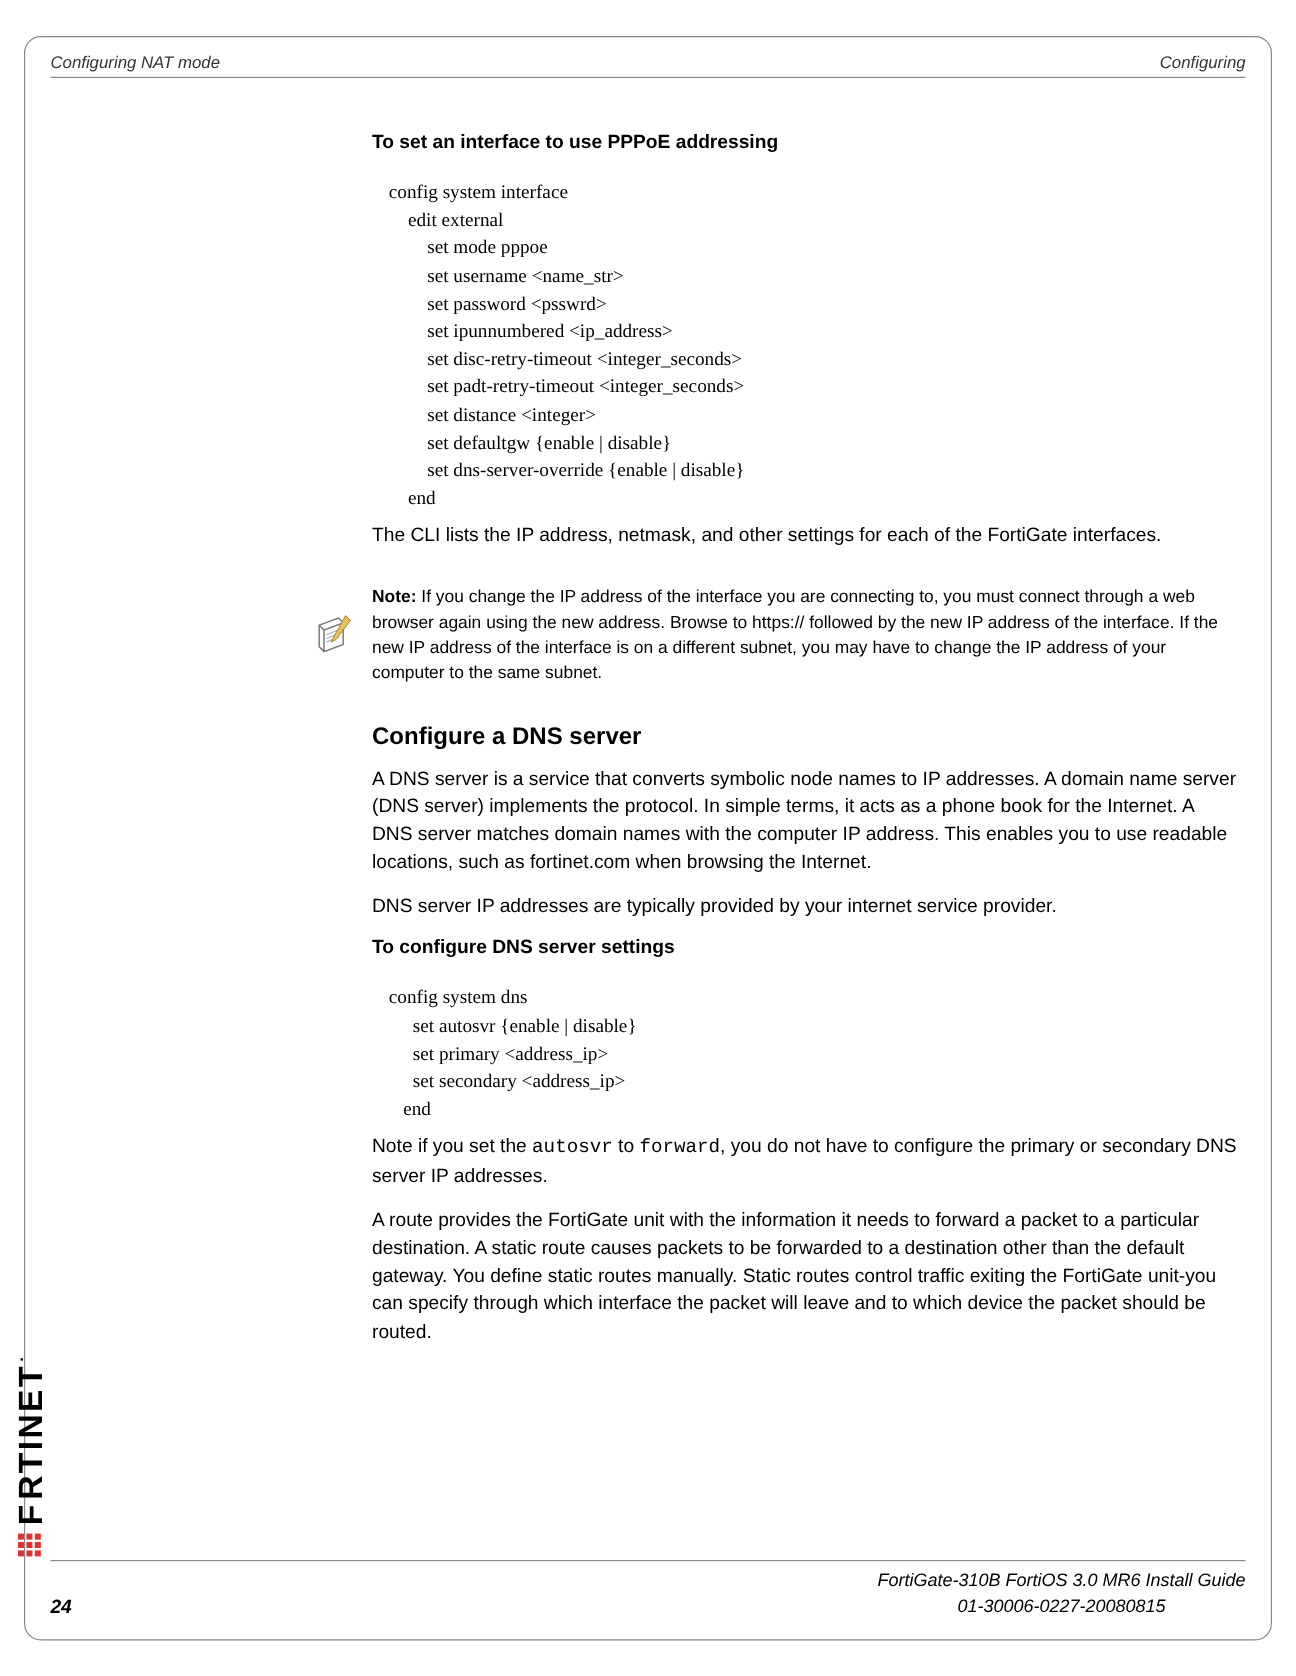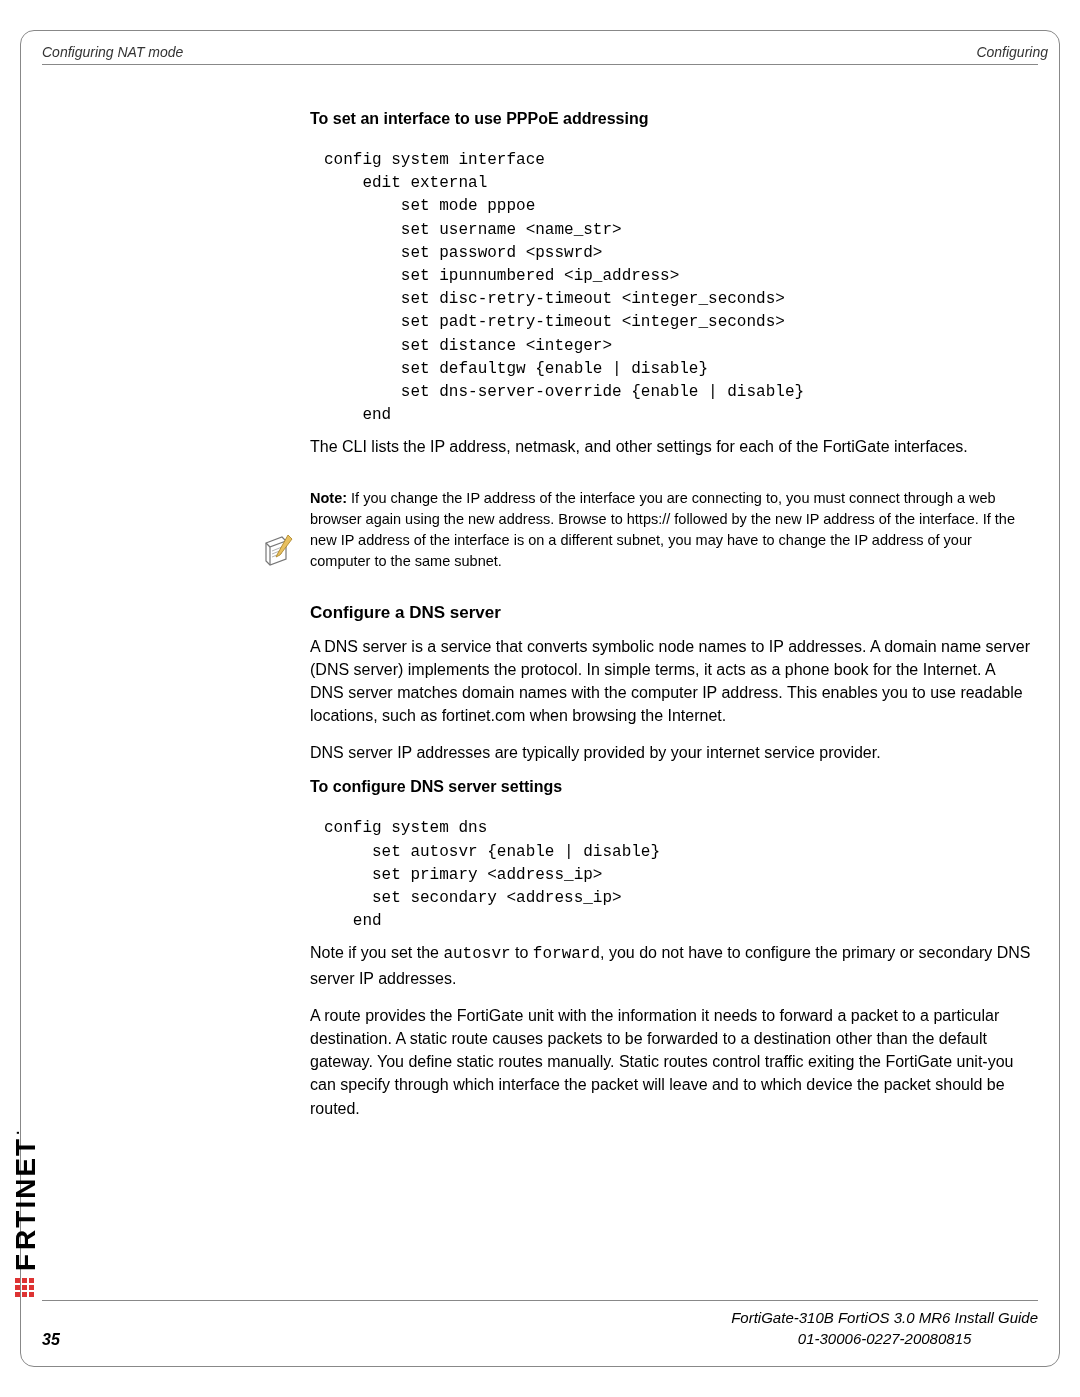--- a/index.html
+++ b/index.html
@@ -17,21 +17,21 @@
     left: 20px;
     right: 20px;
     bottom: 30px;
     border: 1px solid #888;
     border-radius: 14px;
   }
   .header {
     position: absolute;
     top: 44px;
     left: 42px;
-    right: 32px;
+    right: 42px;
     display: flex;
     justify-content: space-between;
     font-style: italic;
     font-size: 14px;
     color: #333;
   }
   .header-line {
     position: absolute;
     top: 64px;
     left: 42px;
@@ -43,49 +43,49 @@
     top: 110px;
     left: 310px;
     right: 48px;
   }
   .section-title-bold {
     font-weight: bold;
     font-size: 16px;
     margin-bottom: 6px;
   }
   .code-block {
-    font-family: Liberation Mono, monospace;
+    font-family: Liberation Serif, serif;
     font-size: 16px;
     white-space: pre;
     line-height: 1.45;
     margin: 21px 0 8px 14px;
   }
   .body-text {
     font-size: 16px;
     line-height: 1.45;
     margin-bottom: 14px;
   }
   .note-block {
     display: flex;
-    align-items: flex-end;
+    align-items: center;
     margin: 30px 0 30px -50px;
   }
   .note-icon {
     flex: 0 0 40px;
     margin-right: 10px;
     margin-top: 2px;
   }
   .note-text {
     font-size: 14.5px;
     line-height: 1.45;
   }
   .note-bold { font-weight: bold; }
   .h2 {
     font-weight: bold;
-    font-size: 17px;
+    font-size: 20px;
     margin: 20px 0 12px 0;
   }
   .inline-mono {
     font-family: "Courier New", Courier, monospace;
   }
   .logo-vertical {
     position: absolute;
     left: 42px;
     bottom: 100px;
     font-family: Arial, sans-serif;
@@ -202,19 +202,19 @@
   <span class="logo-dots">
     <span style="left:0;top:0"></span><span style="left:7px;top:0"></span><span style="left:14px;top:0"></span>
     <span style="left:0;top:7px"></span><span style="left:7px;top:7px"></span><span style="left:14px;top:7px"></span>
     <span style="left:0;top:14px"></span><span style="left:7px;top:14px"></span><span style="left:14px;top:14px"></span>
   </span>F<span style="display:inline-block;width:2px"></span><span>RTINET</span><span style="font-size:14px;vertical-align:16px;margin-left:2px">.</span>
 </div>
 
 <div class="footer">
   <div class="footer-line"></div>
   <div class="footer-row">
-    <div class="page-num">35</div>
+    <div class="page-num">24</div>
     <div class="footer-right">
       <div>FortiGate-310B FortiOS 3.0 MR6 Install Guide</div>
       <div>01-30006-0227-20080815</div>
     </div>
   </div>
 </div>
 
 </body></html>

